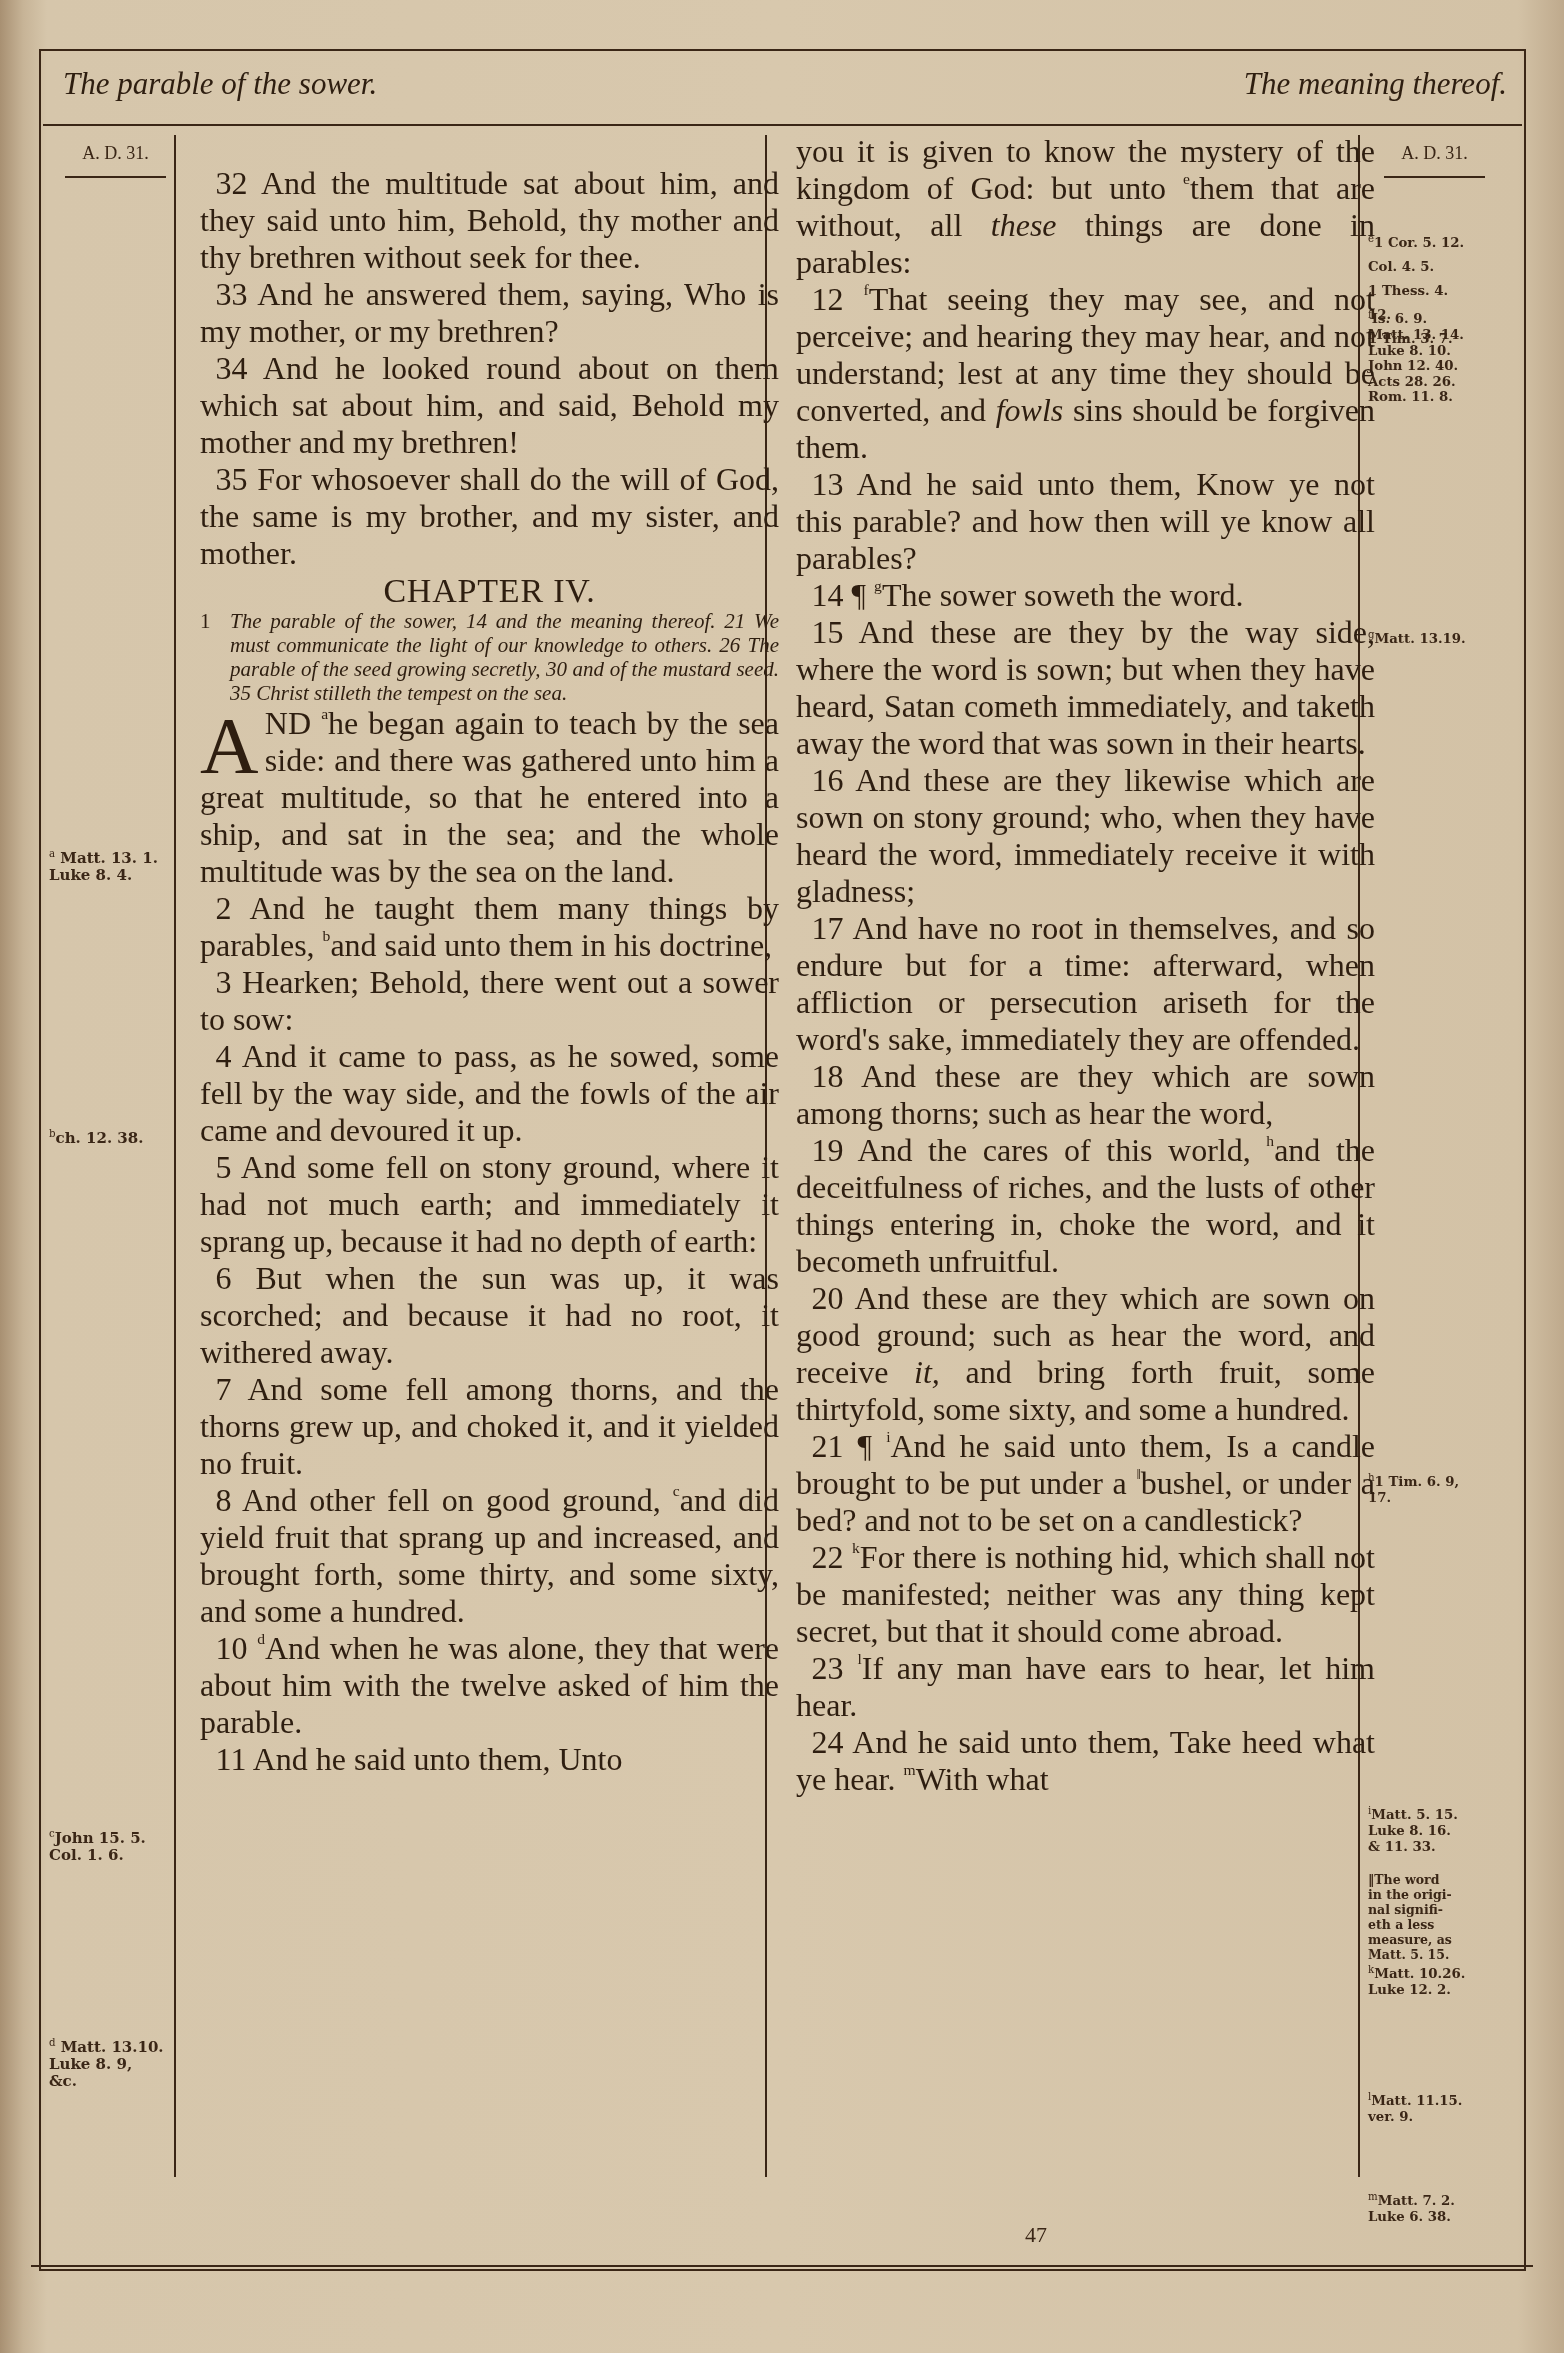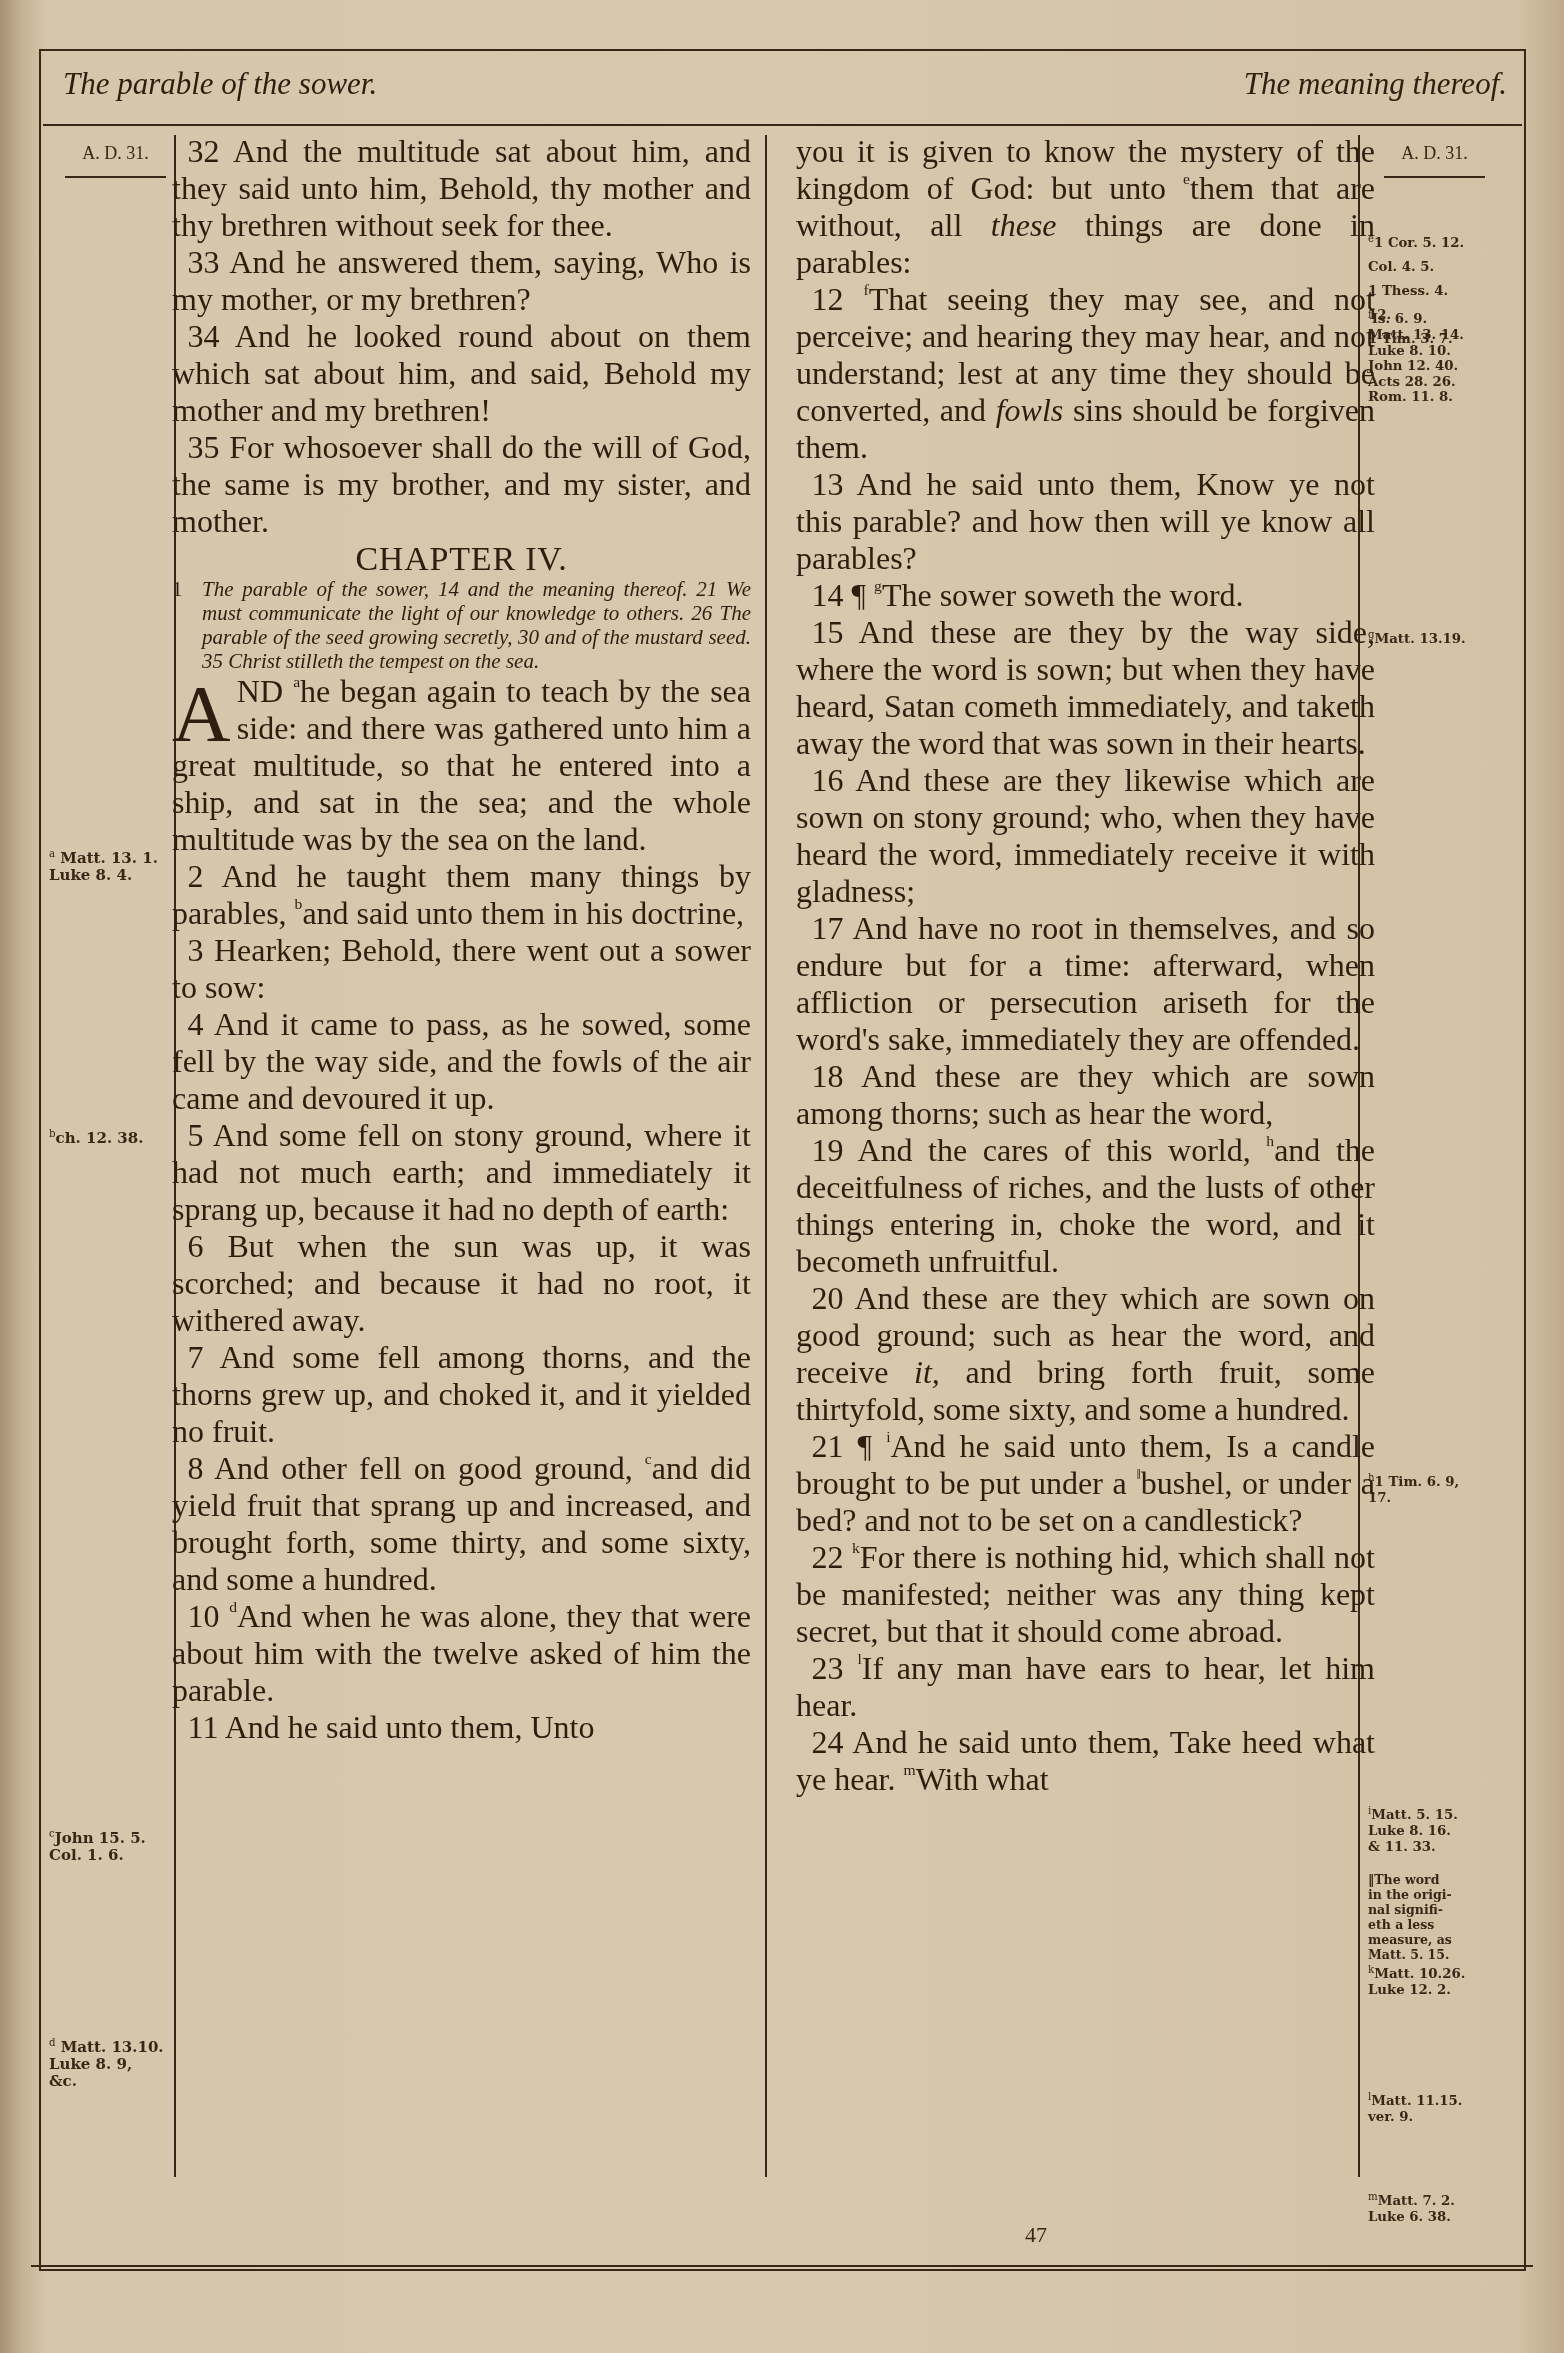--- a/index.html
+++ b/index.html
@@ -36,21 +36,21 @@
   .margin-right { left:1368px; }
   .ad { text-align:center; font-size:18px; font-weight:normal; font-family:"Liberation Serif", serif; padding-bottom:14px; border-bottom:2.3px solid #3a2616; margin:11.7px 15.6px 0 15.6px; }
   .ref { position:absolute; left:0; width:133px; }
   .ref sup { font-size:10.2px; font-weight:normal; }
   .vrule { position:absolute; width:1.6px; background:#3a2616; }
   .col {
     position:absolute; top:133px; width:579px;
     font-family:"Liberation Serif", serif; font-size:32px; line-height:37px;
     text-align:justify; color:#2e1e10;
   }
-  .col-left { left:172px; }
+  .col-left { left:200px;margin-top:32px; }
   .col-right { left:796px; }
   .col p { margin:0; text-indent:15.6px; }
   .col p.cont { text-indent:0; }
   .col sup { font-size:15.6px; vertical-align:top; line-height:17px; }
   .chapter { text-align:center; font-size:34px; letter-spacing:0.8px; margin:4.7px 0 1.6px 0; text-indent:0 !important; }
   .summary { font-style:italic; font-size:21px; line-height:24px; text-indent:0 !important; padding-left:30px; margin:0 0 7.8px 0; position:relative; }
   .summary .num { position:absolute; left:0; top:0; font-style:normal; }
   .dropcap { float:left; font-size:81px; line-height:67px; margin:7.8px 6.3px -3.1px 0; }
   .first { text-indent:0 !important; }
   .pagenum { position:absolute; left:1025px; top:2222px; font-size:22px; font-family:"Liberation Serif", serif; font-weight:normal; }

